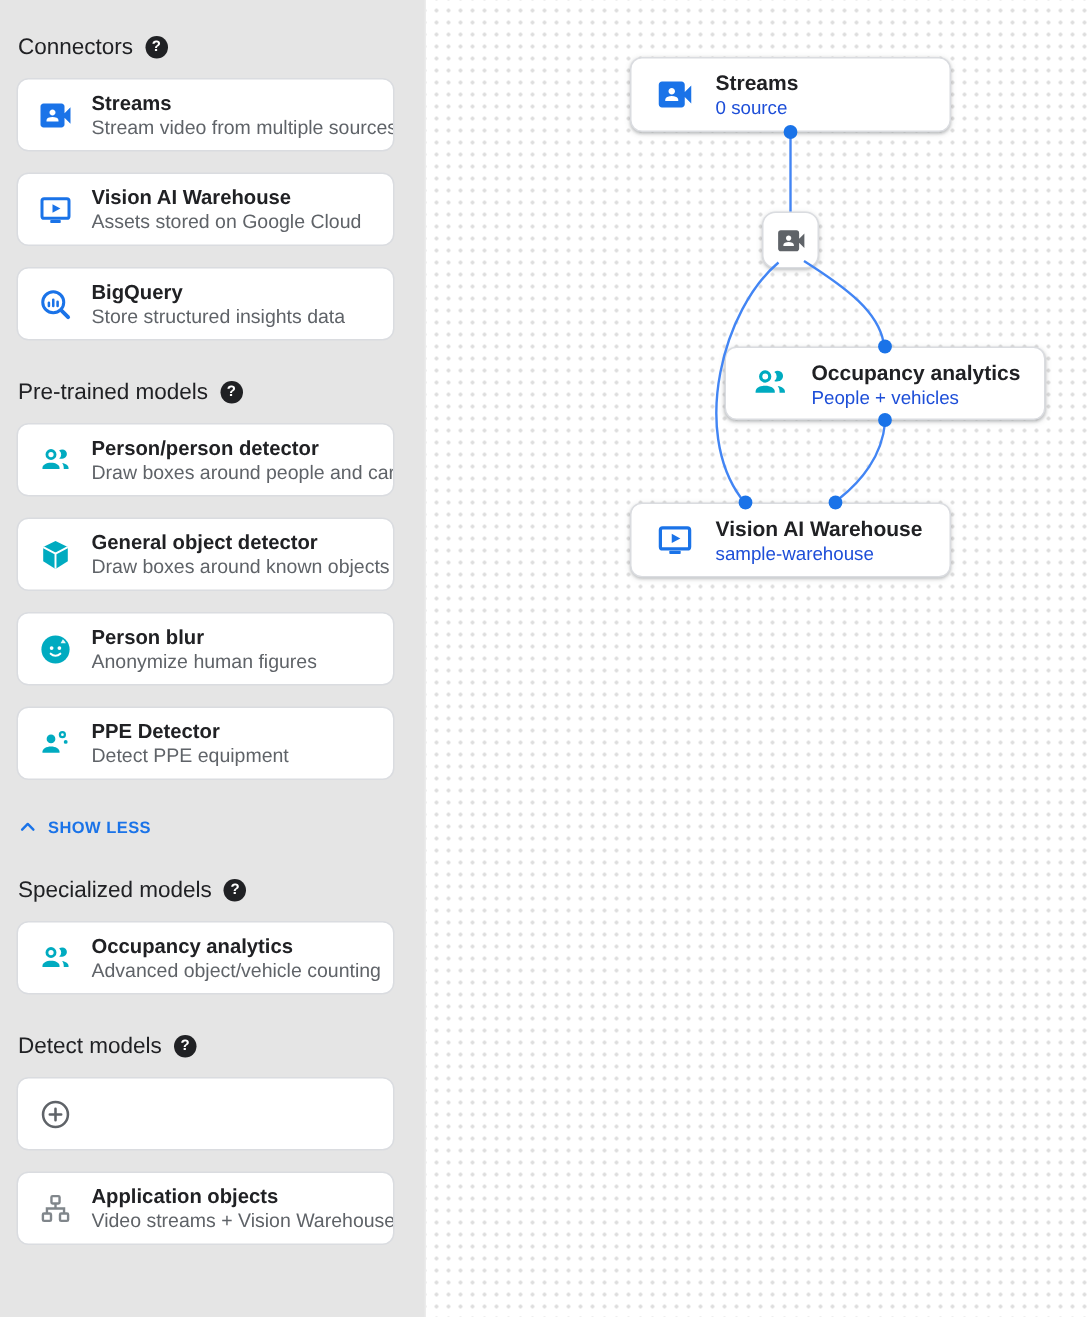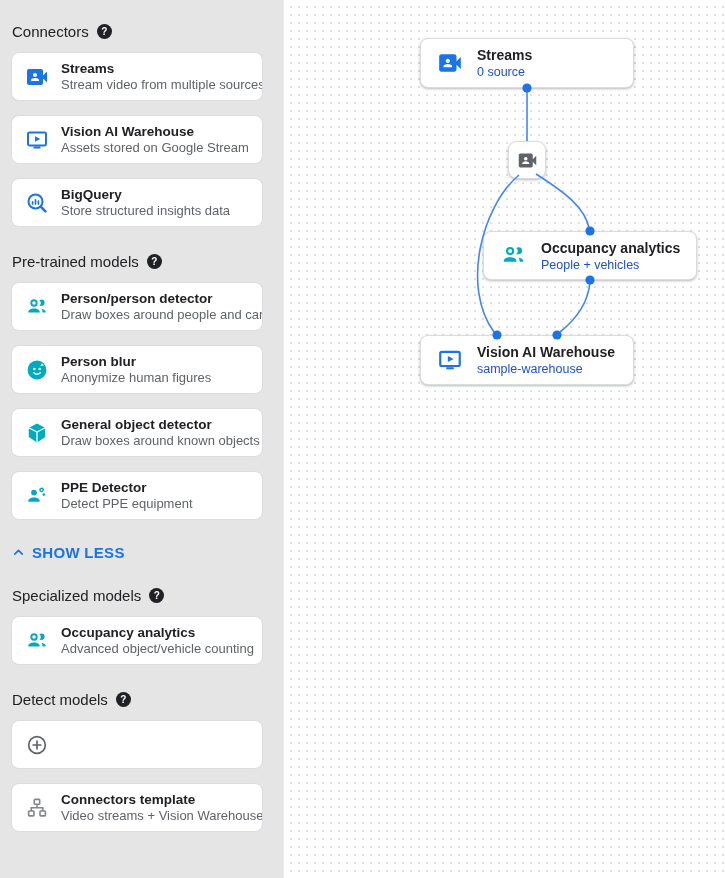--- a/index.html
+++ b/index.html
@@ -73,21 +73,21 @@
     color: #5f6368;
     line-height: 16px;
     white-space: nowrap;
   }
   .show-less {
     display: flex;
     align-items: center;
     gap: 6px;
     margin: 24px 0 0 11px;
     color: #1a73e8;
-    font-size: 15px;
+    font-size: 11px;
     font-weight: 700;
     letter-spacing: .3px;
     cursor: pointer;
   }
 
   
   .canvas {
     position: relative;
     flex: 1;
     height: 100%;
@@ -152,21 +152,21 @@
   <div class="card">
     <span class="card-icon">
       <svg width="24" height="24" viewBox="0 0 24 24">
           <rect x="3" y="4.5" width="18" height="13" rx="1.4" fill="none" stroke="#1a73e8" stroke-width="2"></rect>
           <path d="M10 8.2l5.3 2.8-5.3 2.8z" fill="#1a73e8"></path>
           <rect x="8.5" y="18.6" width="7" height="2" rx="0.5" fill="#1a73e8"></rect>
         </svg>
     </span>
     <span class="card-text">
       <span class="card-title" style="display:block">Vision AI Warehouse</span>
-      <span class="card-desc" style="display:block">Assets stored on Google Stream</span>
+      <span class="card-desc" style="display:block">Assets stored on Google Cloud</span>
     </span>
   </div>
 
   <div class="card">
     <span class="card-icon">
       <svg width="24" height="24" viewBox="0 0 24 24">
           <circle cx="10.5" cy="10.5" r="7" fill="none" stroke="#1a73e8" stroke-width="2"></circle>
           <path d="M16.2 16.2l4.2 4.2" stroke="#1a73e8" stroke-width="2.6" stroke-linecap="round"></path>
           <path d="M7.6 10.8v2.2M10.5 8.8v4.2M13.4 10.2v2.8" stroke="#1a73e8" stroke-width="1.7" stroke-linecap="round"></path>
         </svg>
@@ -187,20 +187,33 @@
       <svg width="24" height="24" viewBox="0 0 24 24">
           <circle cx="9" cy="8" r="2.7" fill="none" stroke="#00abc0" stroke-width="1.9"></circle>
           <path d="M14.4 10.6a3.1 3.1 0 0 0 0-5.2 3.1 3.1 0 0 1 2.1-.8 3.1 3.1 0 0 1 0 6.2 3.1 3.1 0 0 1-2.1-.2z" fill="#00abc0"></path>
           <path d="M3.3 17.6v-.6c0-2.2 2.6-3.5 5.7-3.5s5.7 1.3 5.7 3.5v.6z" fill="#00abc0"></path>
           <path d="M16.4 13.7c2.5.4 4.3 1.6 4.3 3.3v.6h-3.2v-.6c0-1.3-.4-2.4-1.1-3.3z" fill="#00abc0"></path>
         </svg>
     </span>
     <span class="card-text">
       <span class="card-title" style="display:block">Person/person detector</span>
       <span class="card-desc" style="display:block">Draw boxes around people and cars</span>
+    </span>
+  </div>
+
+  <div class="card">
+    <span class="card-icon">
+      <svg width="24" height="24" viewBox="0 0 24 24">
+          <path d="M12 2.6l8.2 4.1v9.4L12 21.4l-8.2-5.3V6.7z" fill="#00abc0"></path>
+          <path d="M3.8 6.7l8.2 4.4 8.2-4.4M12 11.1v10" stroke="#fff" stroke-width="1.3" fill="none"></path>
+        </svg>
+    </span>
+    <span class="card-text">
+      <span class="card-title" style="display:block">General object detector</span>
+      <span class="card-desc" style="display:block">Draw boxes around known objects</span>
     </span>
   </div>
 
   <div class="card">
     <span class="card-icon">
       <svg width="24" height="24" viewBox="0 0 24 24">
           <circle cx="12" cy="12" r="9.4" fill="#00abc0"></circle>
           <circle cx="9.4" cy="11" r="1.25" fill="#fff"></circle>
           <circle cx="14.6" cy="11" r="1.25" fill="#fff"></circle>
           <path d="M8.8 14.8c1 1 2.1 1.4 3.2 1.4s2.2-.4 3.2-1.4" stroke="#fff" stroke-width="1.4" fill="none" stroke-linecap="round"></path>
@@ -209,33 +222,20 @@
     </span>
     <span class="card-text">
       <span class="card-title" style="display:block">Person blur</span>
       <span class="card-desc" style="display:block">Anonymize human figures</span>
     </span>
   </div>
 
   <div class="card">
     <span class="card-icon">
       <svg width="24" height="24" viewBox="0 0 24 24">
-          <path d="M12 2.6l8.2 4.1v9.4L12 21.4l-8.2-5.3V6.7z" fill="#00abc0"></path>
-          <path d="M3.8 6.7l8.2 4.4 8.2-4.4M12 11.1v10" stroke="#fff" stroke-width="1.3" fill="none"></path>
-        </svg>
-    </span>
-    <span class="card-text">
-      <span class="card-title" style="display:block">General object detector</span>
-      <span class="card-desc" style="display:block">Draw boxes around known objects</span>
-    </span>
-  </div>
-
-  <div class="card">
-    <span class="card-icon">
-      <svg width="24" height="24" viewBox="0 0 24 24">
           <circle cx="9" cy="8.6" r="2.9" fill="#00abc0"></circle>
           <path d="M3.3 17.8v-.6c0-2.2 2.6-3.6 5.7-3.6s5.7 1.4 5.7 3.6v.6z" fill="#00abc0"></path>
           <circle cx="16.6" cy="5.8" r="2.4" fill="#00abc0"></circle>
           <circle cx="16.6" cy="5.8" r="0.9" fill="#fff"></circle>
           <circle cx="18.8" cy="10.6" r="1.3" fill="#00abc0"></circle>
         </svg>
     </span>
     <span class="card-text">
       <span class="card-title" style="display:block">PPE Detector</span>
       <span class="card-desc" style="display:block">Detect PPE equipment</span>
@@ -289,21 +289,21 @@
   <div class="card">
     <span class="card-icon">
       <svg width="24" height="24" viewBox="0 0 24 24">
           <rect x="9.3" y="3.4" width="5.4" height="4.9" rx="0.8" fill="none" stroke="#80868b" stroke-width="1.6"></rect>
           <rect x="3.6" y="15" width="5.4" height="4.9" rx="0.8" fill="none" stroke="#80868b" stroke-width="1.6"></rect>
           <rect x="15" y="15" width="5.4" height="4.9" rx="0.8" fill="none" stroke="#80868b" stroke-width="1.6"></rect>
           <path d="M12 8.3v3.4M6.3 15v-3.3h11.4V15" fill="none" stroke="#80868b" stroke-width="1.6"></path>
         </svg>
     </span>
     <span class="card-text">
-      <span class="card-title" style="display:block">Connectors template</span>
+      <span class="card-title" style="display:block">Application objects</span>
       <span class="card-desc" style="display:block">Video streams + Vision Warehouse</span>
     </span>
   </div>
 
 </div>
 
 <div class="canvas">
 
   <div class="node" id="node-streams">
     <span class="node-icon">

